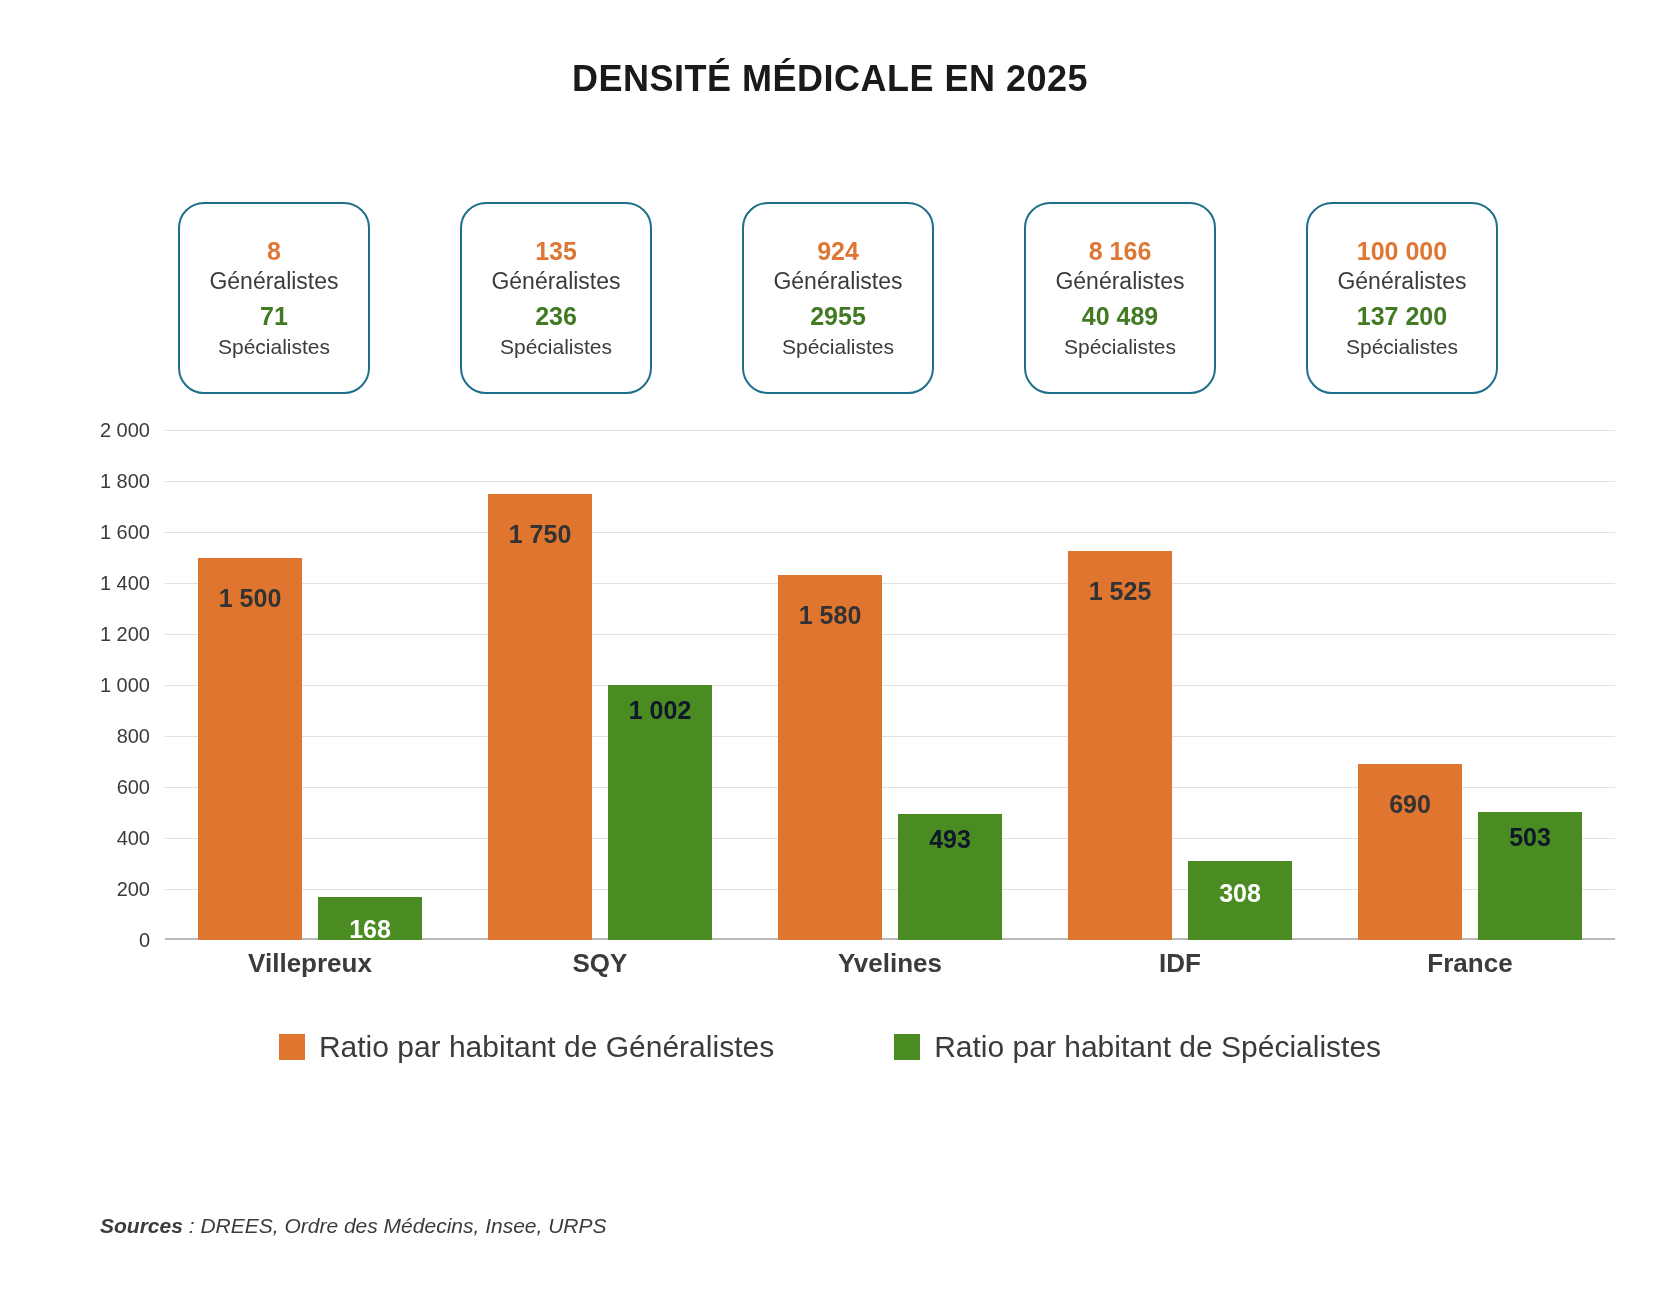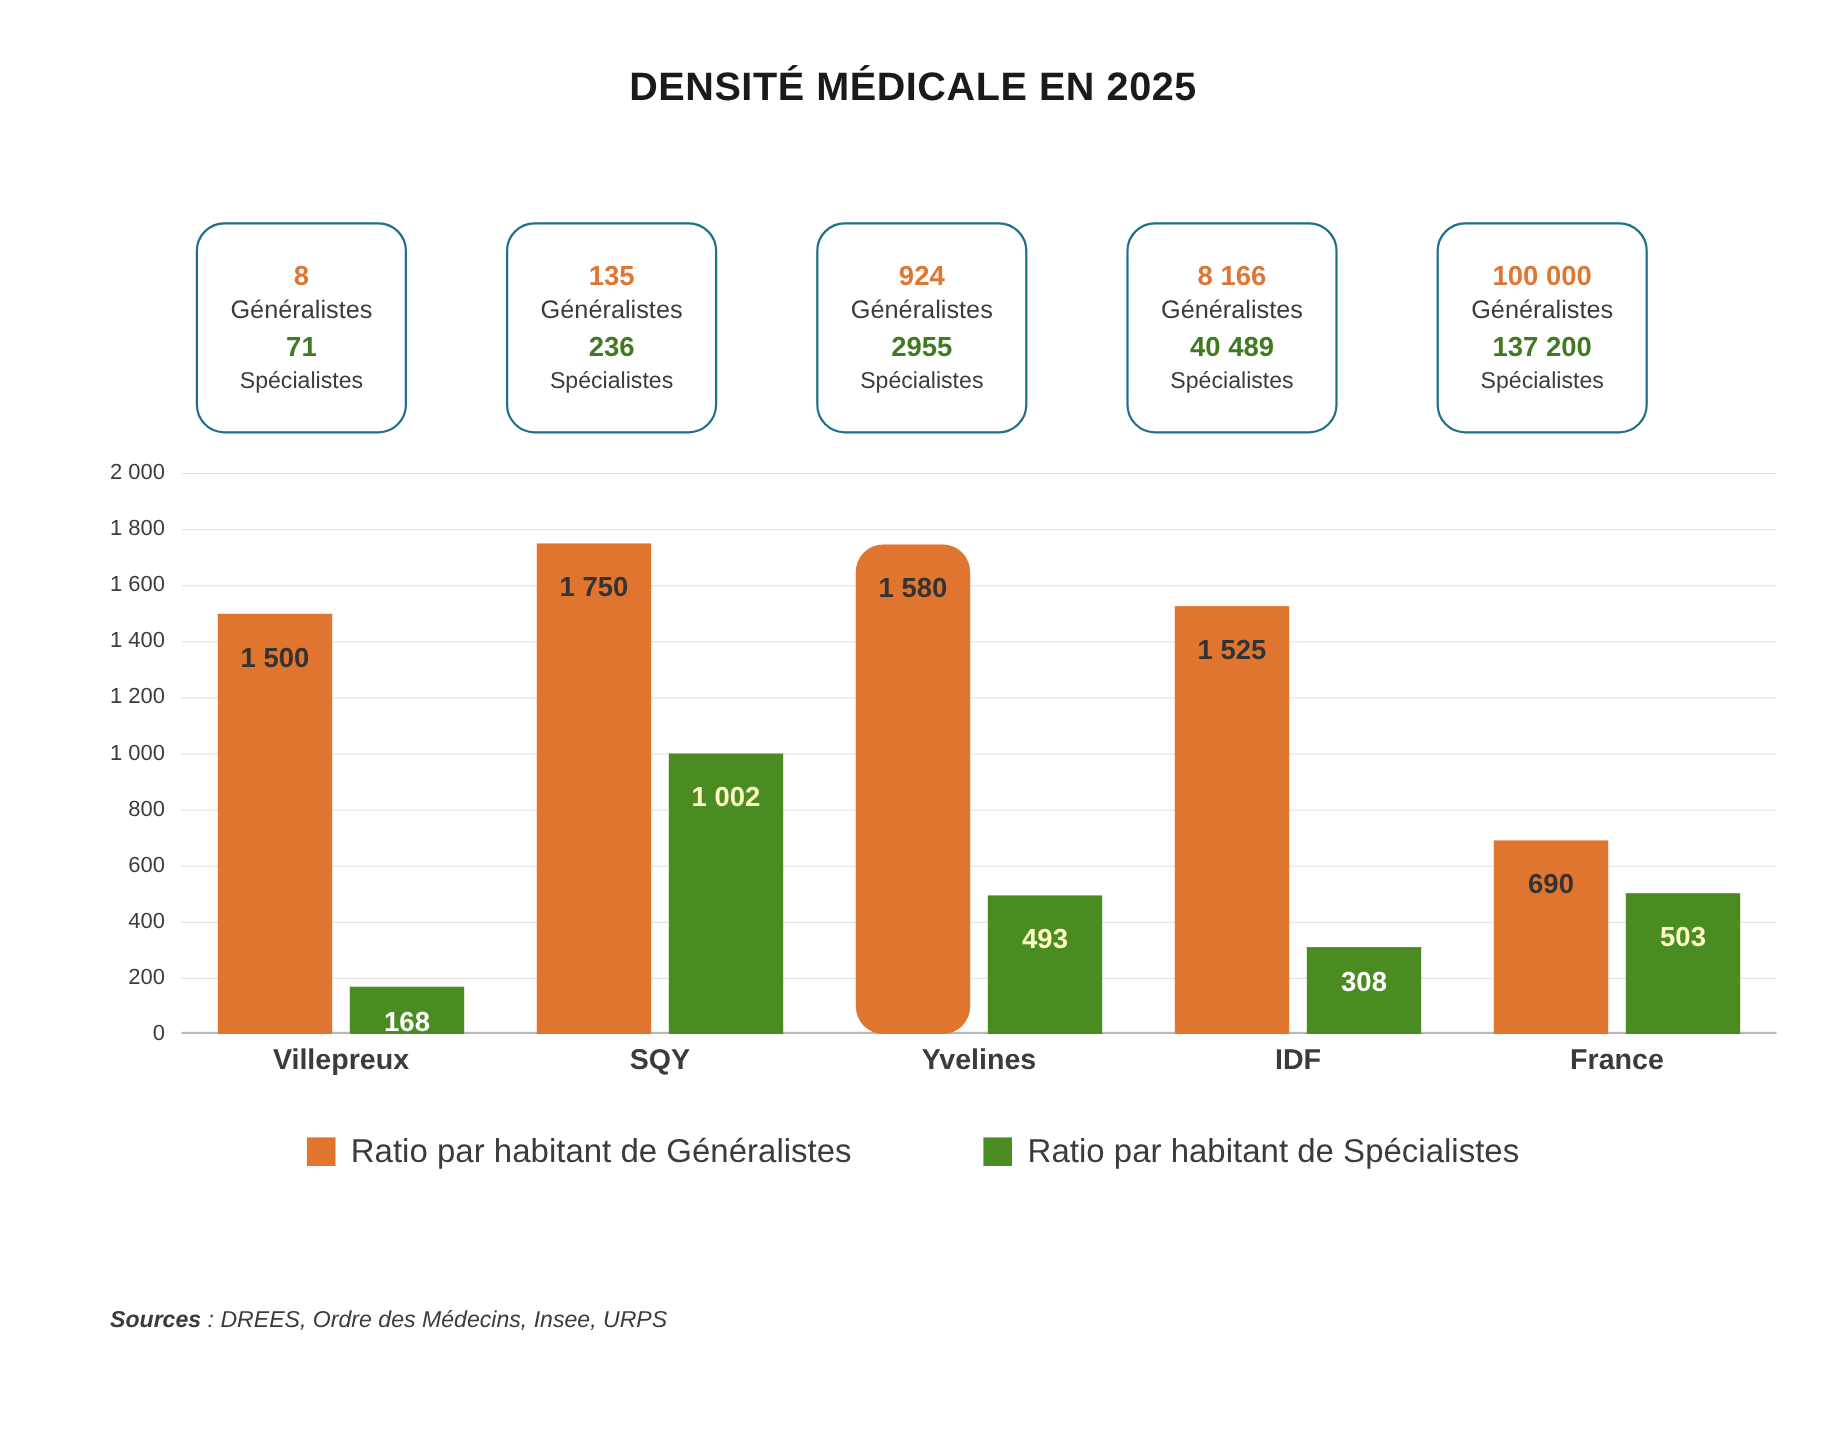--- a/index.html
+++ b/index.html
@@ -147,21 +147,21 @@
   .bar.spe { background: #4a8b22; margin-left: 8px; }
   .bar-label {
     position: absolute;
     left: 0;
     width: 100%;
     text-align: center;
     font-size: 25px;
     font-weight: bold;
   }
   .bar.gen .bar-label { color: #333333; top: 26px; }
-  .bar.spe .bar-label { color: #fef9c3; top: 26px; }
+  .bar.spe .bar-label { color: #0f172a; top: 11px; }
   .bar.spe.low .bar-label { color: #ffffff; top: 18px; }
 
   #x-labels {
     position: absolute;
     left: 125px;
     top: 518px;
     width: 1450px;
     display: flex;
   }
   .x-label {
@@ -193,21 +193,21 @@
     display: inline-block;
   }
   .legend-text {
     font-size: 30px;
     color: #3b3b3b;
   }
 
   #sources {
     position: absolute;
     left: 100px;
-    top: 1188px;
+    top: 1214px;
     font-size: 21px;
     font-style: italic;
     color: #3b3b3b;
   }
   #sources .src-strong { font-weight: bold; }
 </style>
 </head>
 <body>
 
 <div id="page-title">DENSITÉ MÉDICALE EN 2025</div>
@@ -283,21 +283,21 @@
       </div>
       <div class="bar-group">
         <div class="bar gen" style="height: 446.25px; background: rgb(224, 117, 47);">
           <span class="bar-label">1 750</span>
         </div>
         <div class="bar spe" style="height: 255.51px; background: rgb(74, 139, 34);">
           <span class="bar-label">1 002</span>
         </div>
       </div>
       <div class="bar-group">
-        <div class="bar gen" style="height: 445px; background: rgb(224, 117, 47); border-radius: 25px;">
+        <div class="bar gen" style="height: 365px; background: rgb(224, 117, 47);">
           <span class="bar-label">1 580</span>
         </div>
         <div class="bar spe" style="height: 125.715px; background: rgb(74, 139, 34);">
           <span class="bar-label">493</span>
         </div>
       </div>
       <div class="bar-group">
         <div class="bar gen" style="height: 388.875px; background: rgb(224, 117, 47); padding-left: 28px;">
           <span class="bar-label">1 525</span>
         </div>

